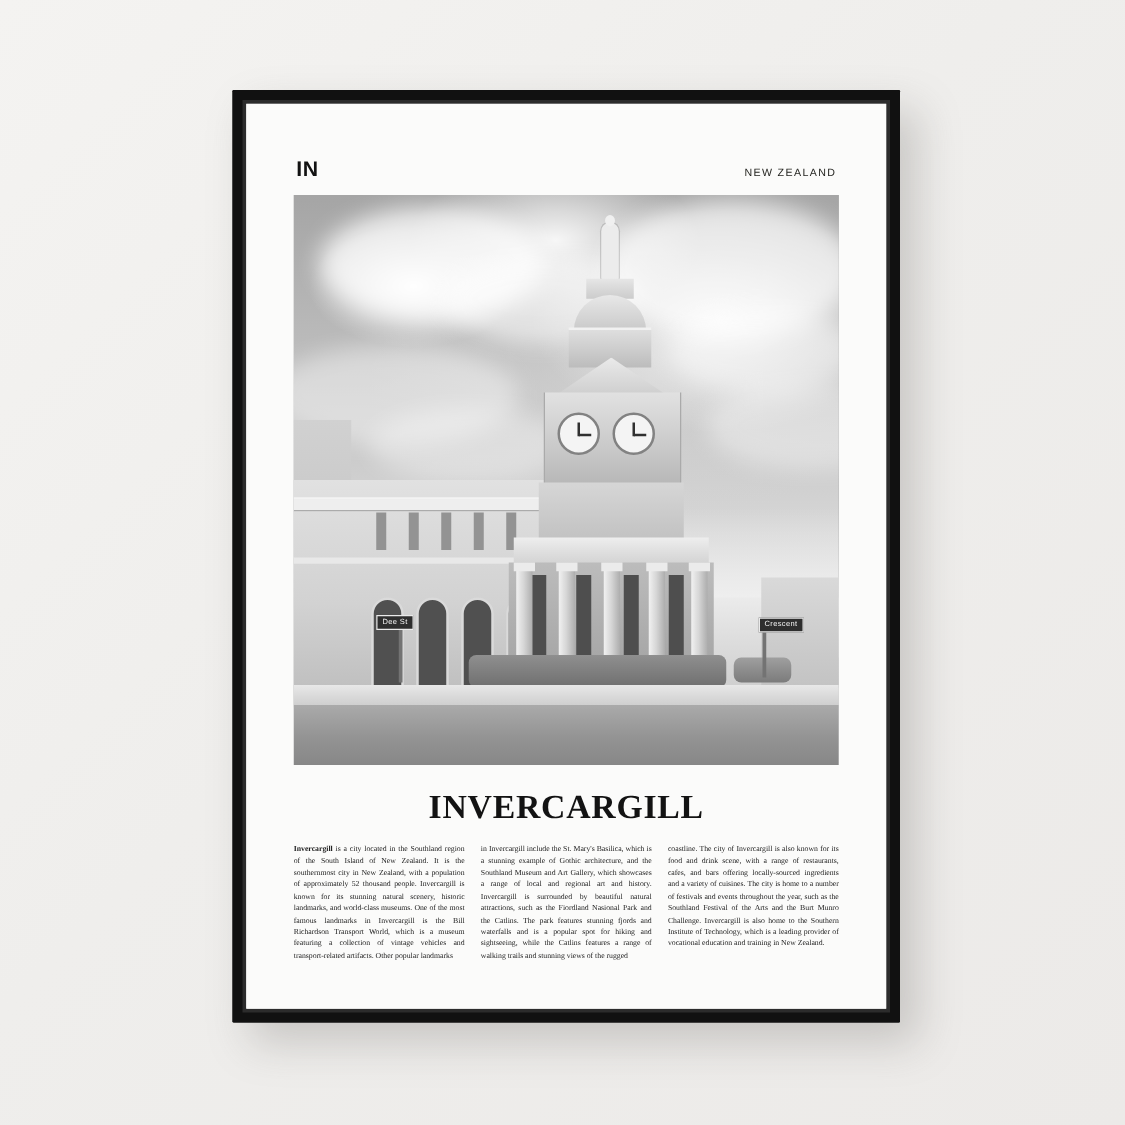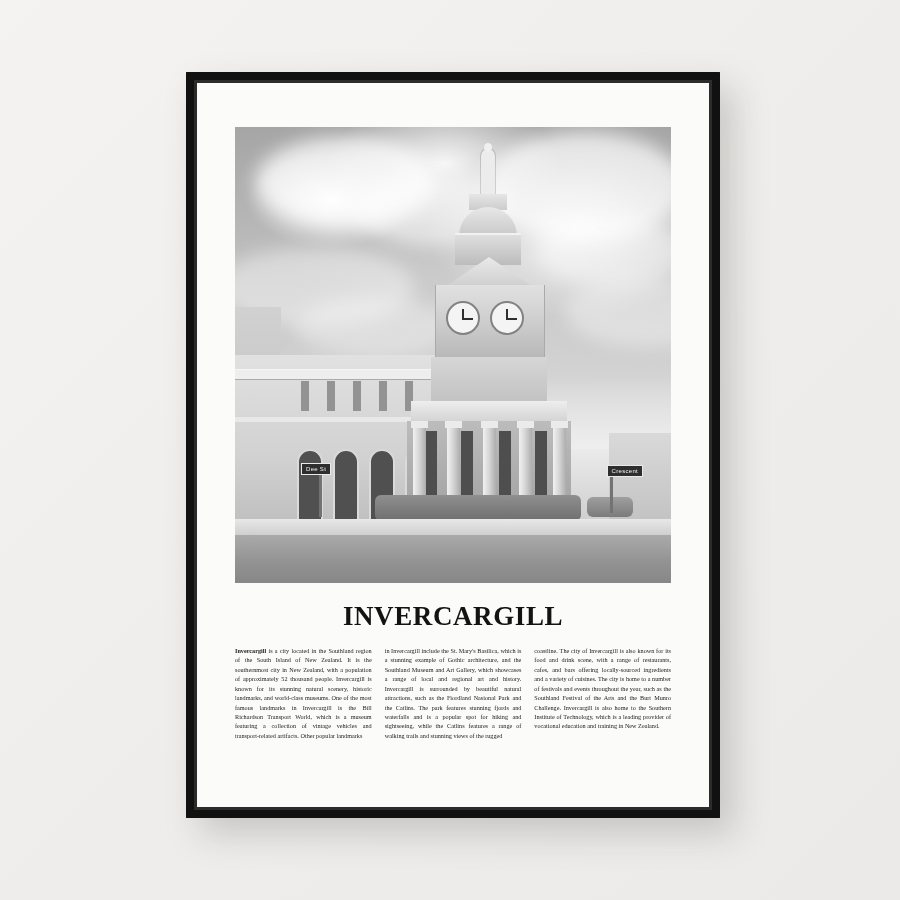--- a/index.html
+++ b/index.html
@@ -335,20 +335,24 @@
 <div class="scene">
 
   <div class="frame-shadow"></div>
 
   <div class="frame">
     <div class="frame-inner-bevel"></div>
 
     <div class="mat">
       <div class="poster">
 
+        <div class="poster-head">
+          <div class="poster-code">IN</div>
+          <div class="poster-country">NEW ZEALAND</div>
+        </div>
 
         <div class="photo">
           <div class="sky"></div>
           <div class="cloud c1"></div>
           <div class="cloud c2"></div>
           <div class="cloud c3"></div>
           <div class="cloud c4"></div>
           <div class="cloud c5"></div>
           <div class="cloud c6"></div>
           <div class="cloud c7"></div>

